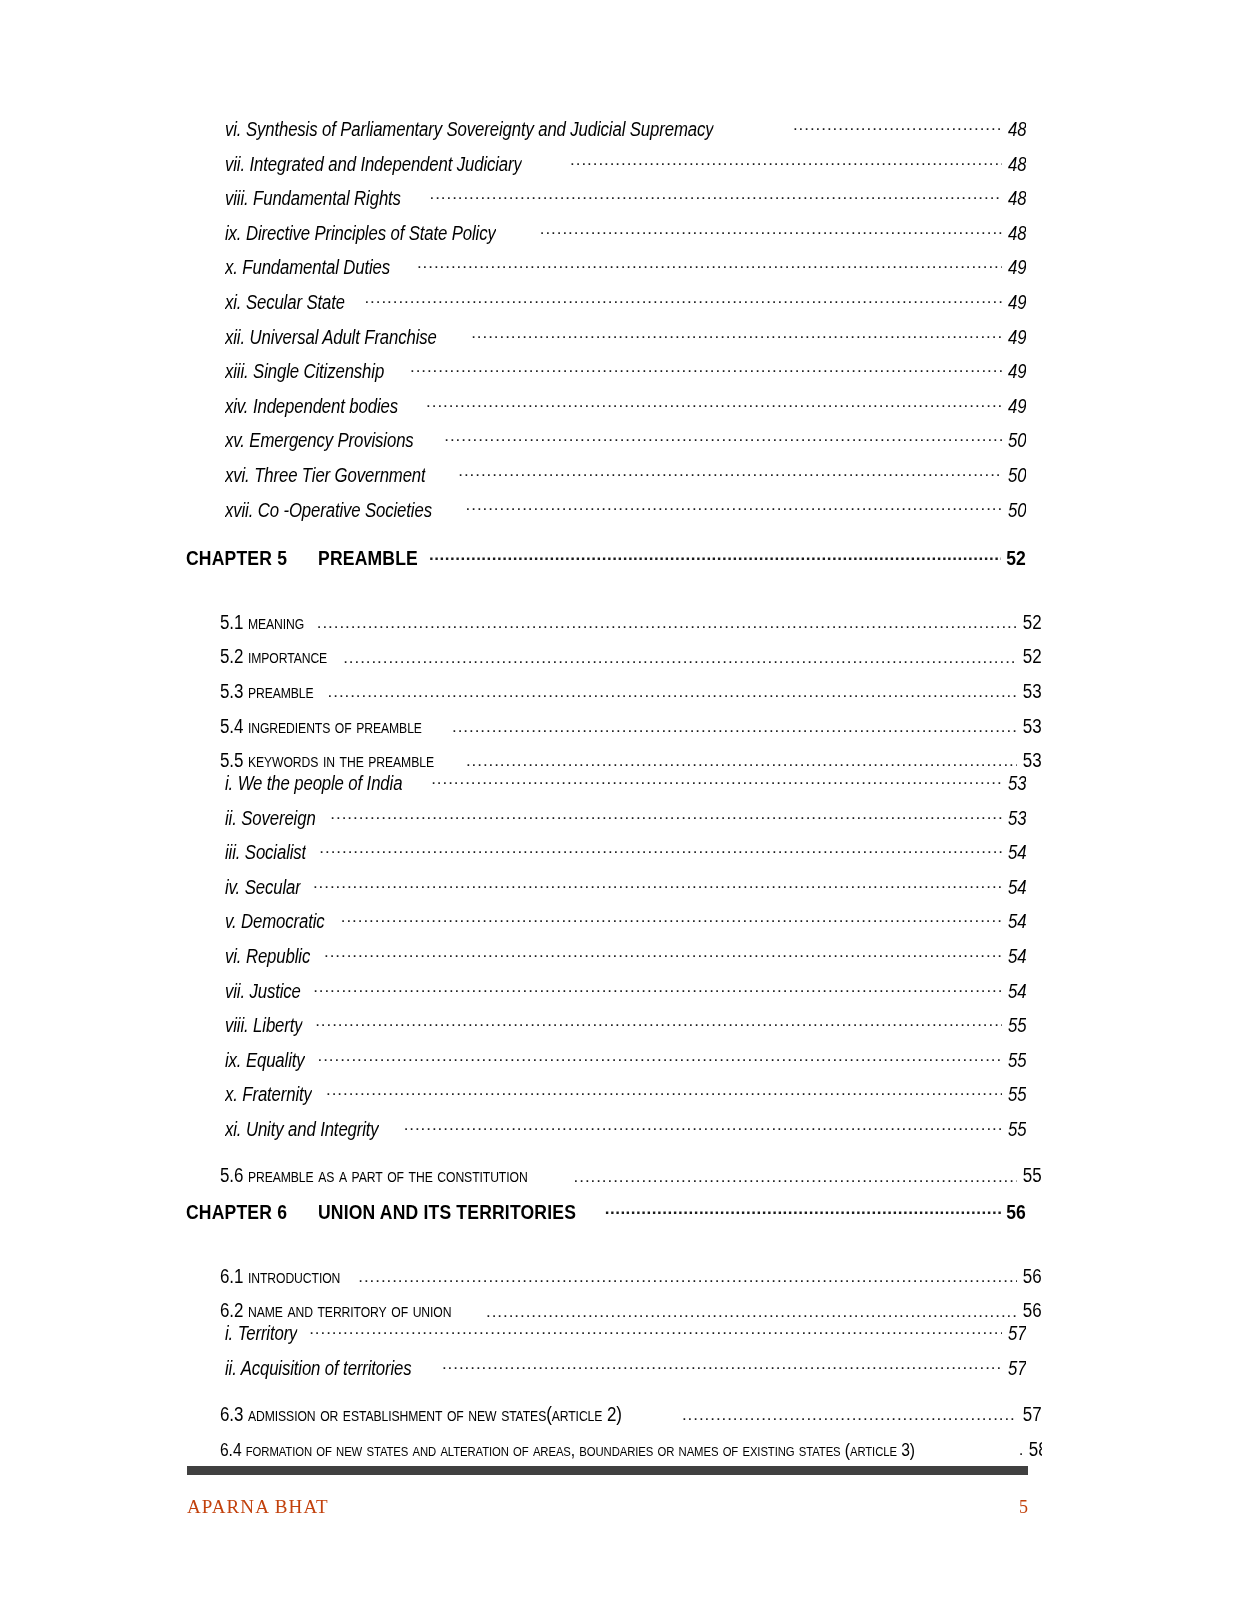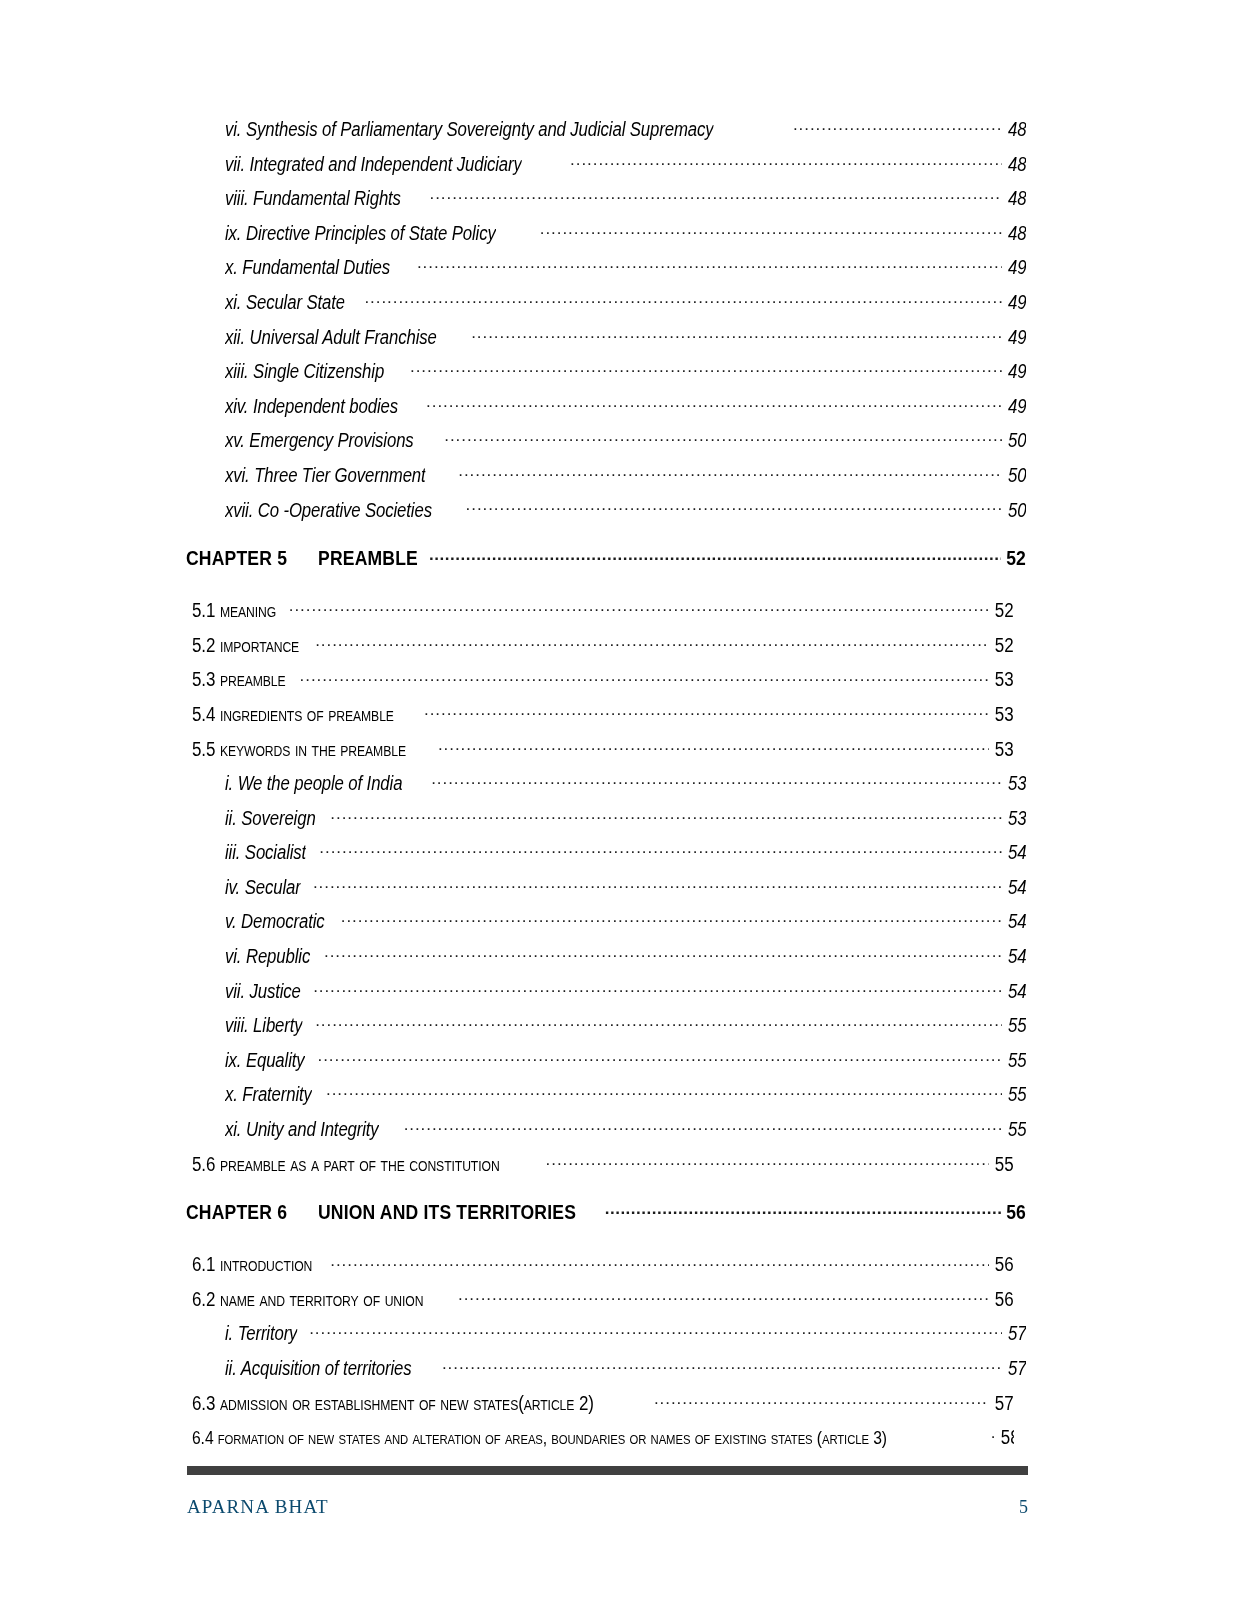--- a/index.html
+++ b/index.html
@@ -128,23 +128,24 @@
     transform-origin: right bottom;
   }
   .lvl1 .leader::after {
     font-weight: bold;
     letter-spacing: 0.03em;
     bottom: 0.14em;
   }
 
   
   .lvl2 {
-    margin-left: 6px;
+    margin-left: 34px;
     width: 822px;
     height: 34.6px;
+    align-items: flex-end;
   }
   .lvl2 .toc-label {
     font-size: 19.5px;
     font-variant: small-caps;
     text-transform: lowercase;
     transform: scaleX(0.87);
     transform-origin: left bottom;
     letter-spacing: -0.1px;
   }
   .lvl2 .toc-page {
@@ -168,21 +169,21 @@
   }
   #footer {
     position: absolute;
     left: 187px;
     top: 1496px;
     width: 841px;
     display: flex;
     justify-content: space-between;
     align-items: baseline;
     font-family: "Liberation Serif", serif;
-    color: #0c4a6e;
+    color: #c2410c;
     font-size: 19px;
     letter-spacing: 1.1px;
   }
   #footer .pagenum {
     letter-spacing: 0;
     font-size: 18px;
   }
 </style>
 </head>
 <body>

